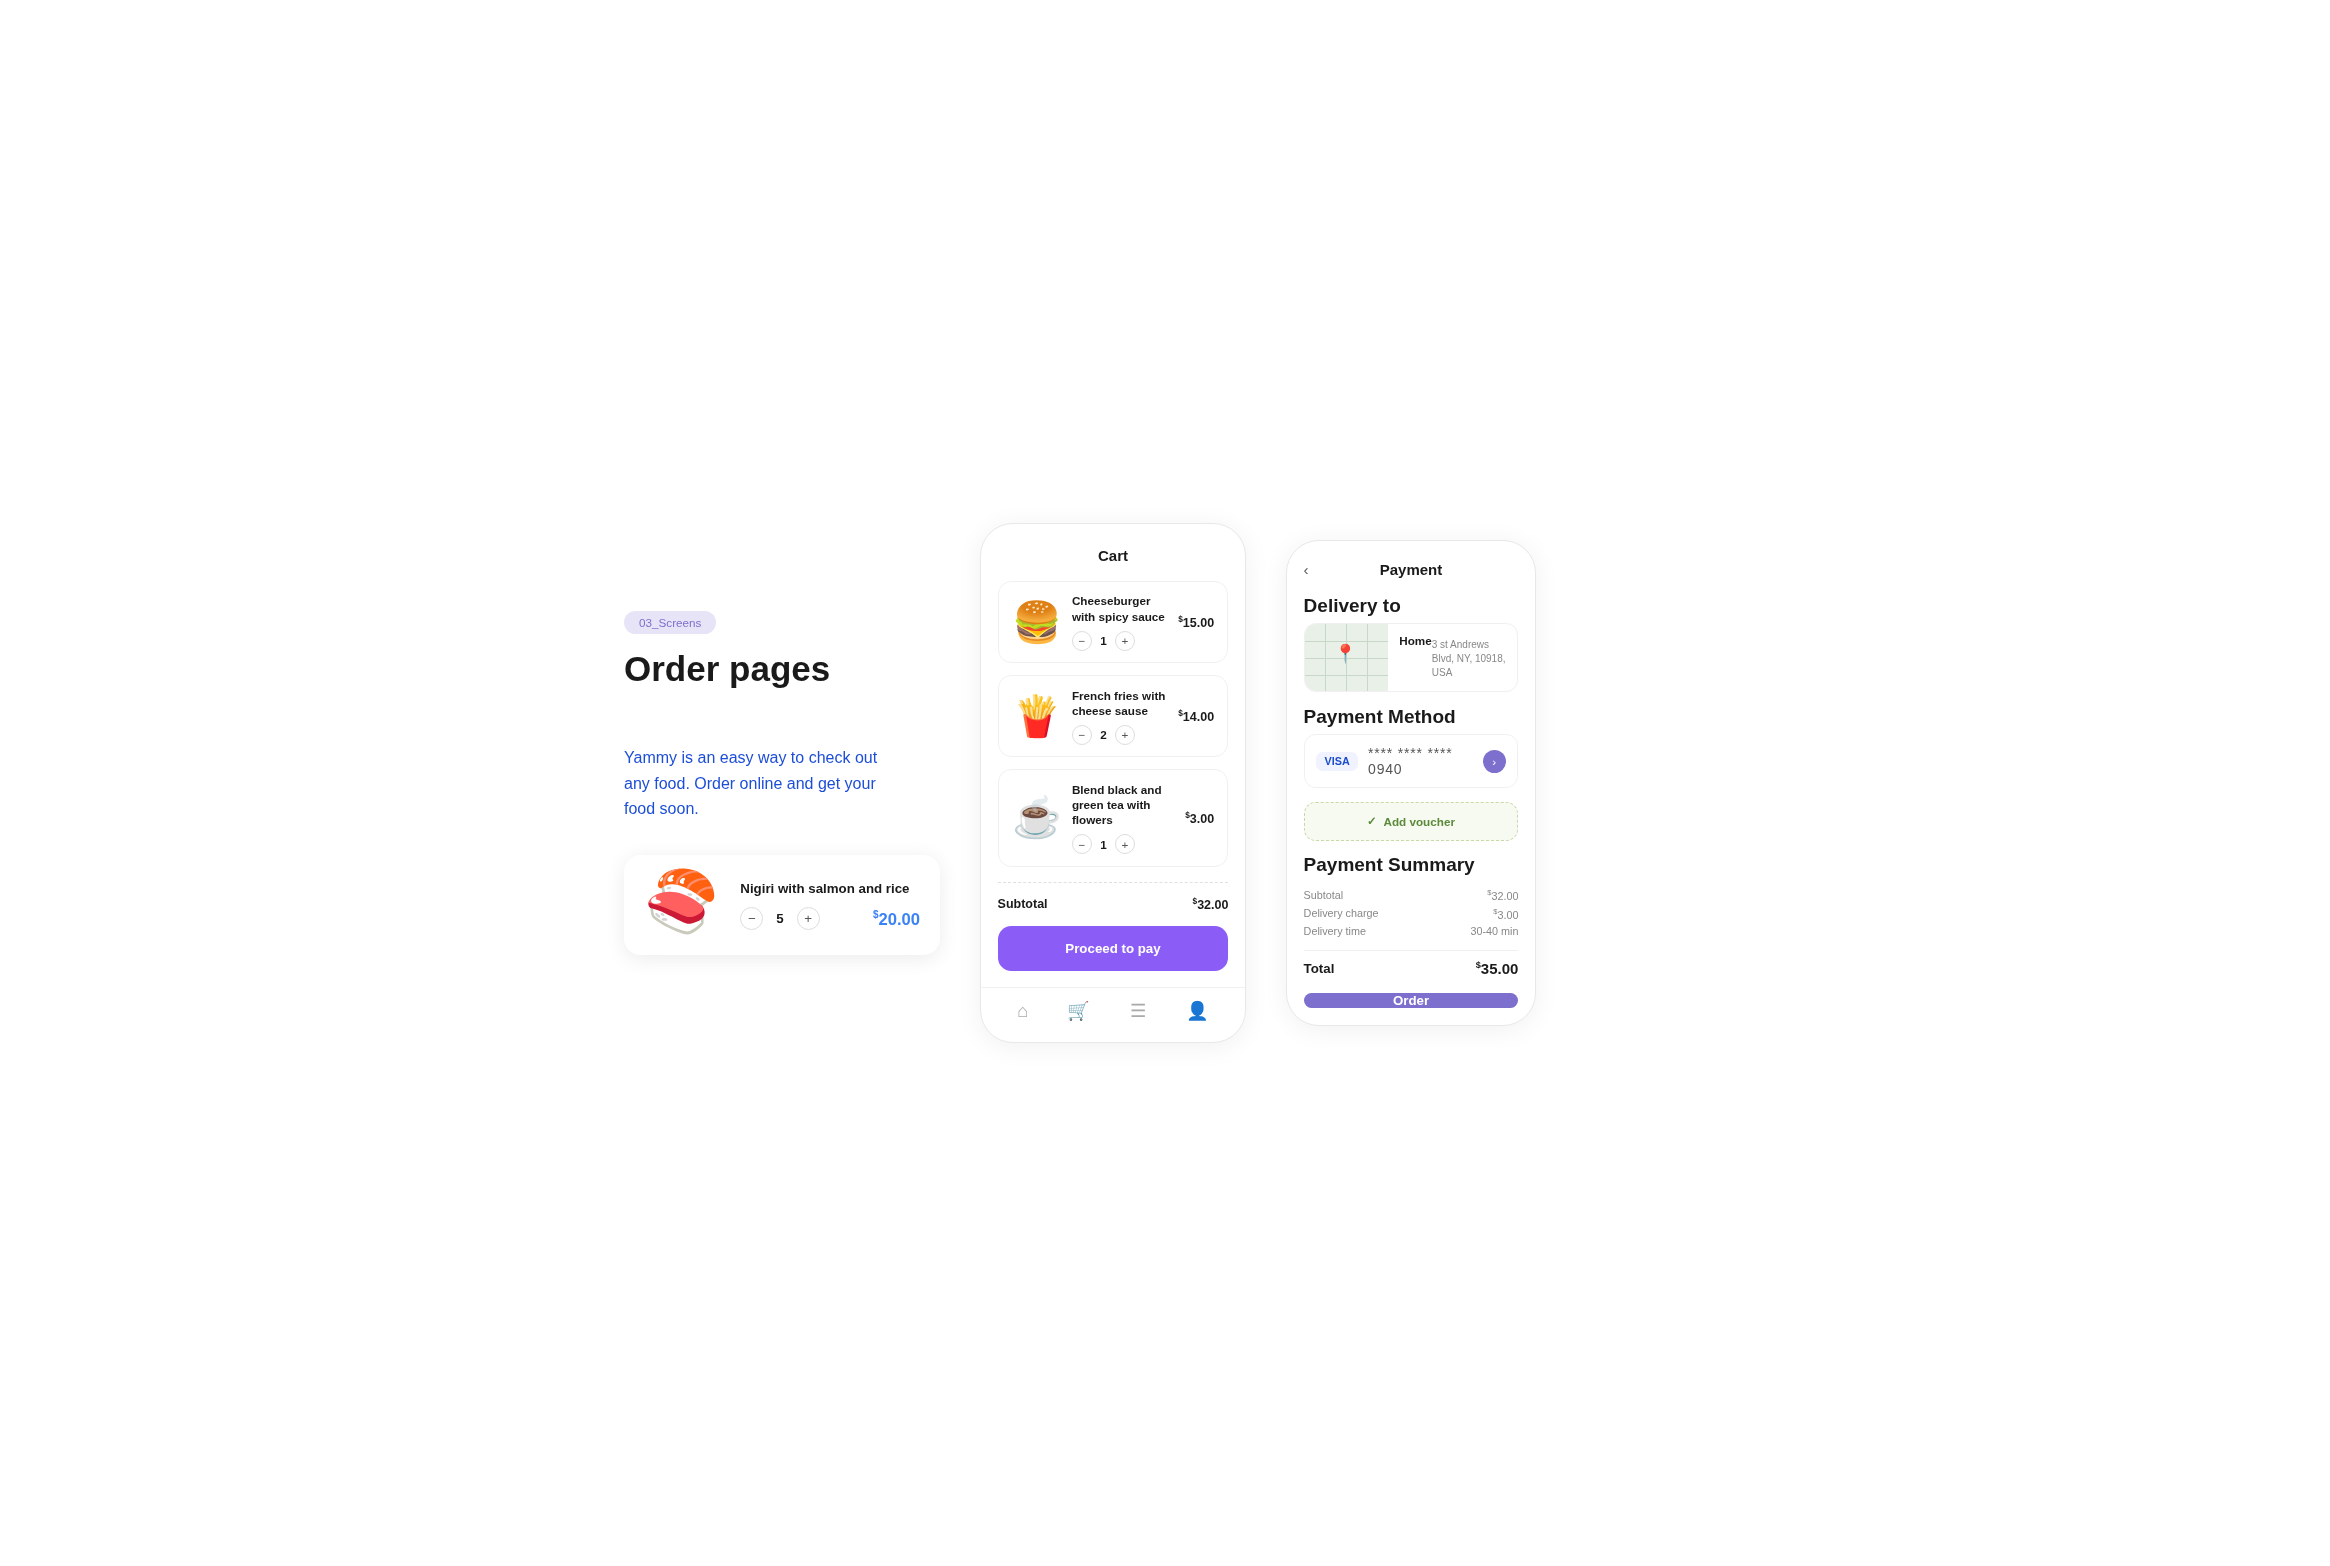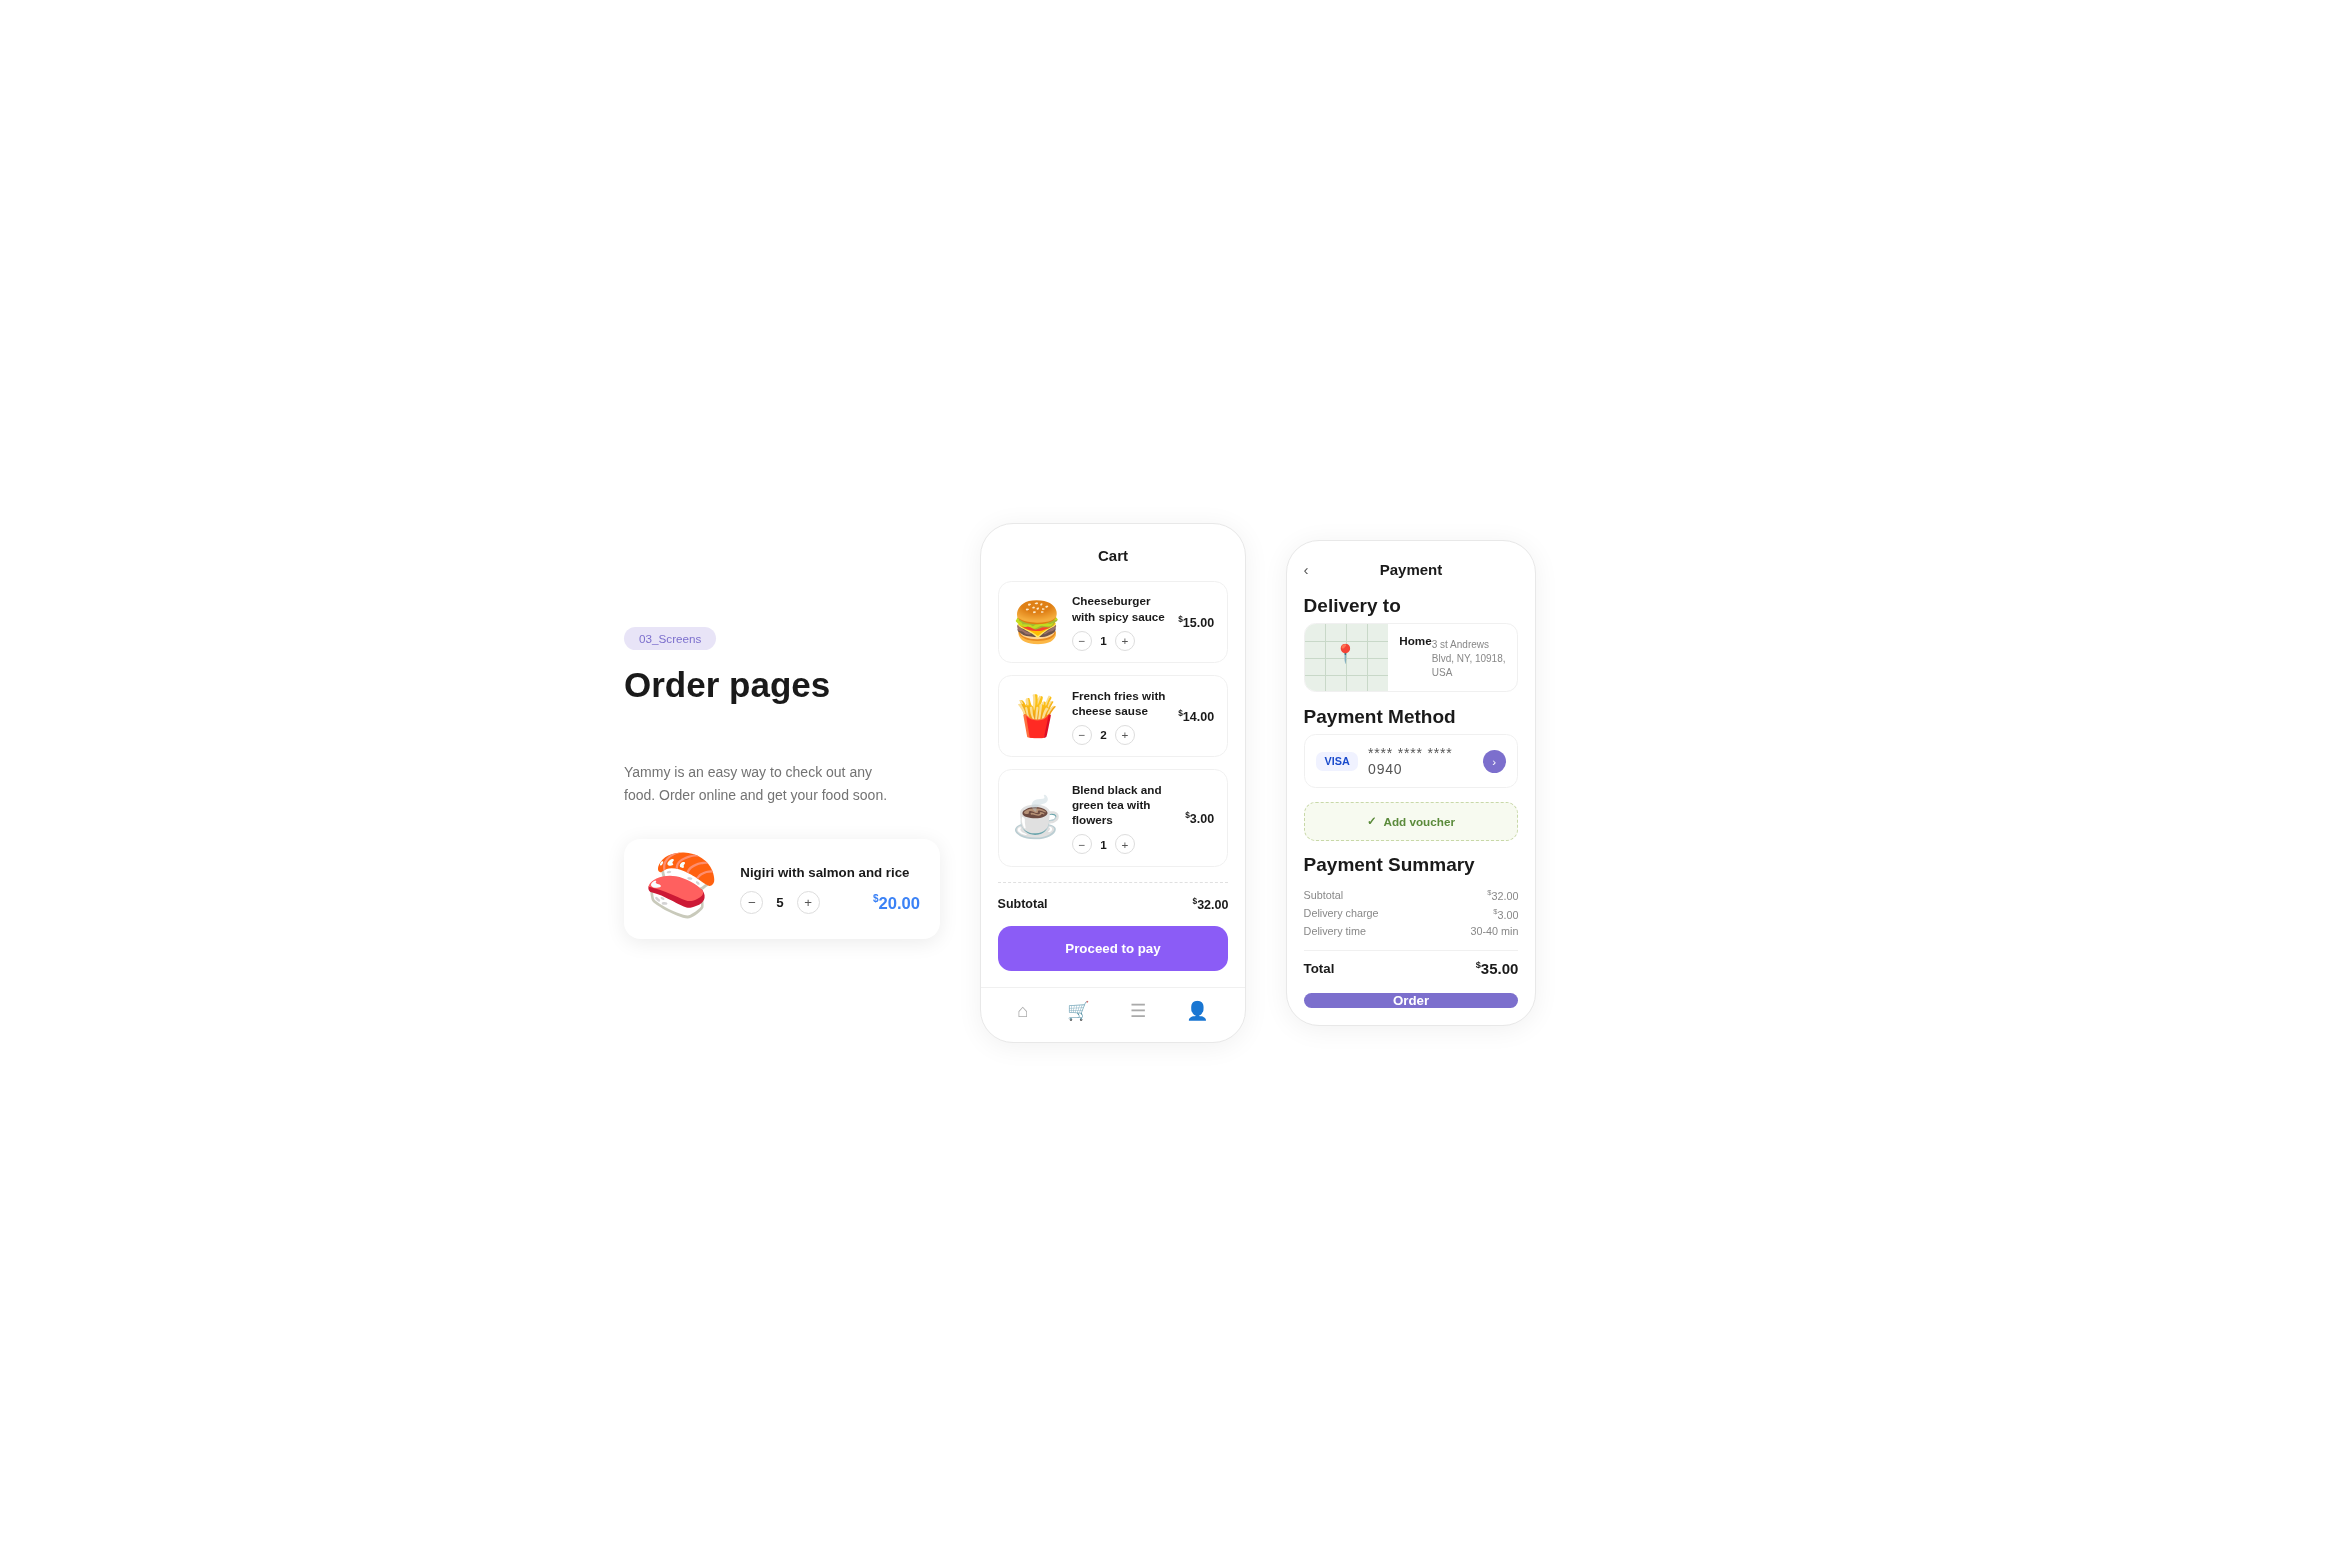--- a/index.html
+++ b/index.html
@@ -37,22 +37,22 @@
       font-weight: 500;
       width: fit-content;
     }
     .page-title {
       font-size: 35px;
       font-weight: 800;
       color: #1a1a1a;
       line-height: 1.1;
     }
     .page-description {
-      font-size: 14px;
-      color: #737373;
+      font-size: 16px;
+      color: #1d4ed8;
       line-height: 1.6;
       max-width: 266px;
       margin-top: 40px;
     }
     .food-card {
       background: #fff;
       border-radius: 16.6px;
       box-shadow: 0 3.3px 20px rgba(0,0,0,0.08);
       padding: 16.6px 20px;
       display: flex;

